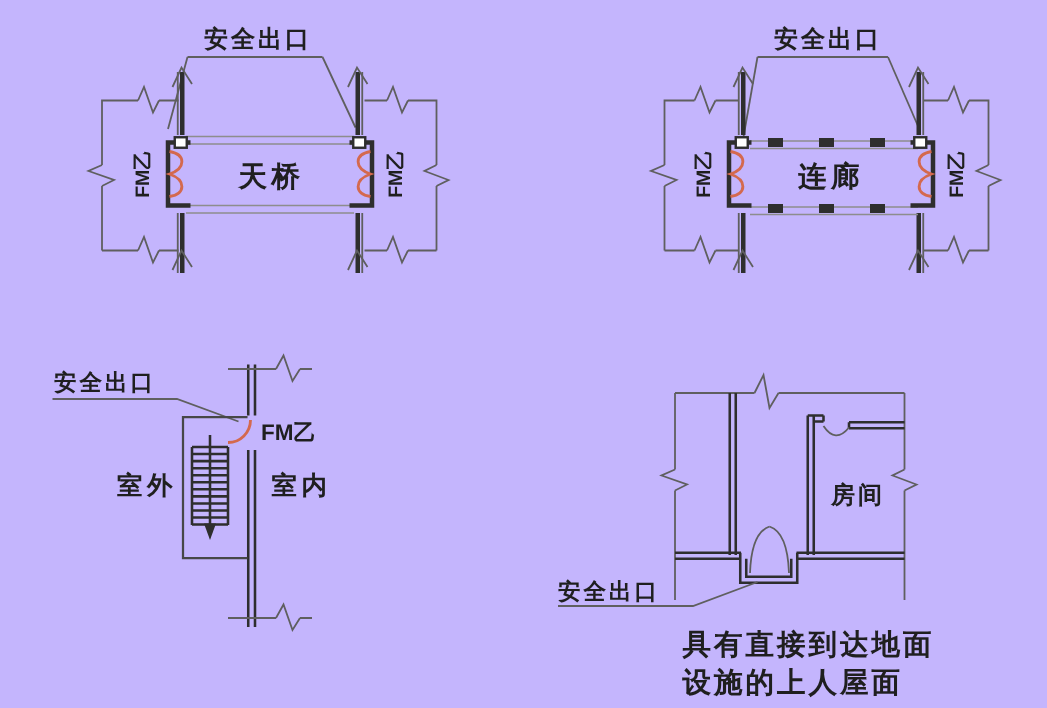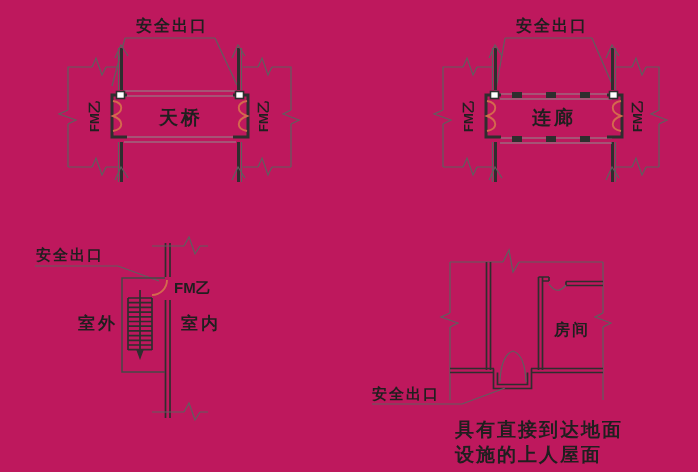--- a/index.html
+++ b/index.html
@@ -1,16 +1,16 @@
 <!DOCTYPE html>
 <html><head>
 <meta charset="utf-8">
 <style>
   html,body{margin:0;padding:0;background:#ffffff;}
-  #stage{position:relative;width:698px;height:472px;background:#be185d;overflow:hidden;
+  #stage{position:relative;width:698px;height:472px;background:#c4b5fd;overflow:hidden;
          font-family:"Liberation Sans",sans-serif;}
   svg{position:absolute;left:0;top:0;}
   text{fill:#1f1f1f;font-family:"Liberation Sans","DejaVu Sans",sans-serif;}
   .lbl{font-weight:bold;letter-spacing:2px;}
   .big{font-weight:bold;letter-spacing:3px;}
   .fm{font-weight:bold;letter-spacing:0px;}
   .cap{font-weight:bold;letter-spacing:2px;}
   .thin{stroke:#5f5f5f;stroke-width:1.2;fill:none;}
   .deck{stroke:#8d8d8d;stroke-width:1.1;fill:none;}
   .wall{stroke:#2e2e2e;stroke-width:3;fill:none;}

